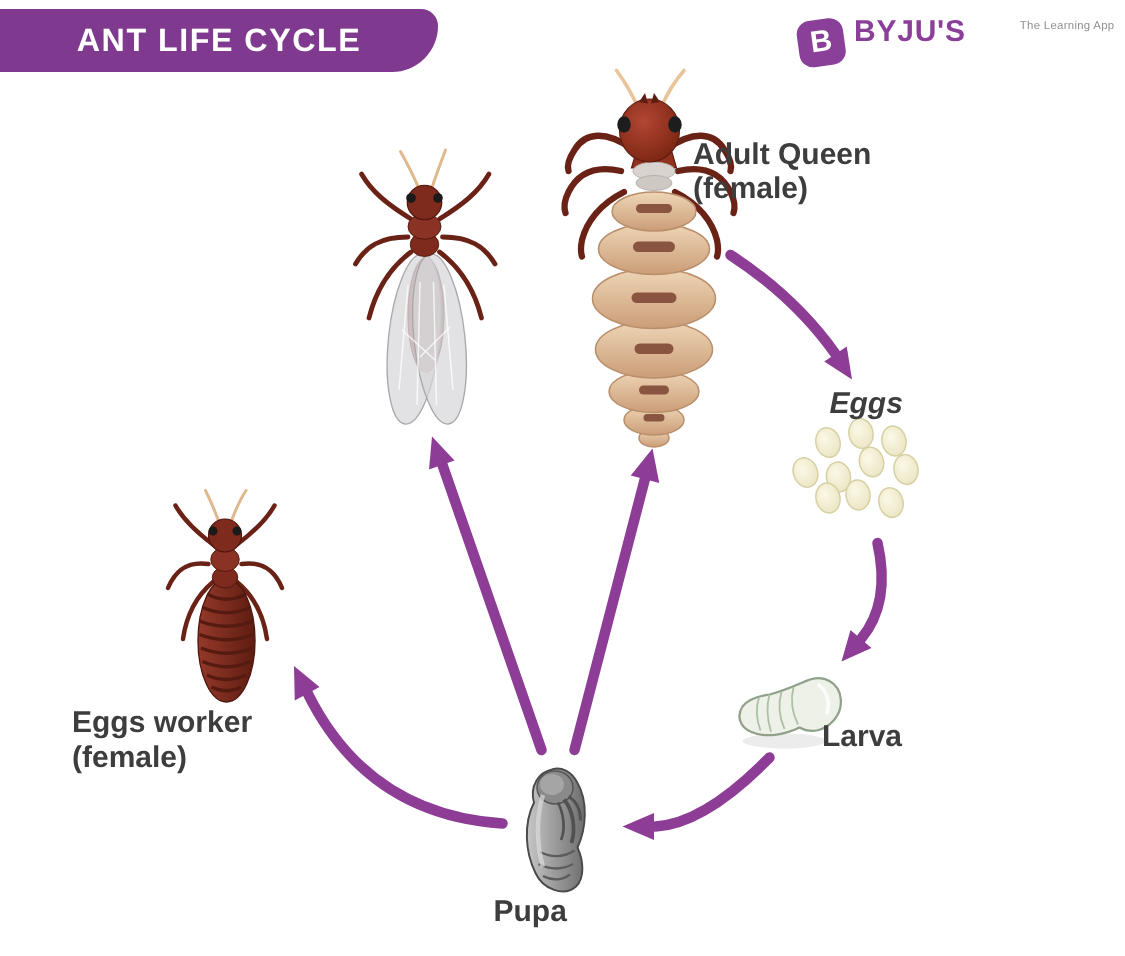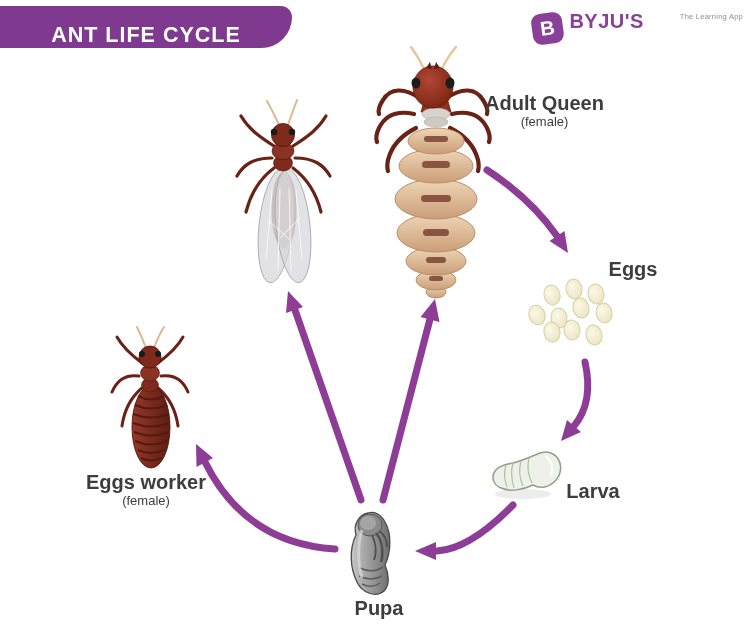--- a/index.html
+++ b/index.html
@@ -8,21 +8,21 @@
   }
   html,body{margin:0;padding:0;}
   body{font-family:"Liberation Sans","DejaVu Sans",sans-serif;background:#fff;}
   #canvas{position:relative;width:750px;height:637px;background:#ffffff;overflow:hidden;}
 
   
   .banner{
     position:absolute;left:0;top:6px;width:292px;height:42px;
     background:var(--banner);
     border-radius:0 14px 38px 0;
-    display:flex;align-items:flex-end;justify-content:center;
+    display:flex;align-items:center;justify-content:center;
   }
   .banner h1{
     margin:0;color:#ffffff;font-size:21.5px;font-weight:bold;
     letter-spacing:1px;
   }
 
   
   .logo{
     position:absolute;top:11px;right:7px;display:flex;align-items:flex-start;gap:6px;
   }
@@ -34,24 +34,24 @@
   }
   .logo-text{display:flex;line-height:1;}
   .logo-name{color:var(--logoPurple);font-weight:bold;font-size:20px;letter-spacing:.5px;}
   .logo-tagline{color:var(--tagline);font-size:7.6px;margin-top:2px;letter-spacing:.2px;margin-left:36px;}
 
   
   svg.diagram{position:absolute;left:0;top:0;width:750px;height:637px;}
 
   
   .stage-label{
-    position:absolute;text-align:center;color:var(--text);
+    position:absolute;color:var(--text);
     font-weight:bold;font-size:20px;line-height:1.15;
   }
-  .stage-sub{display:block;font-weight:normal;font-size:13px;}
+  .stage-sub{display:block;font-weight:bold;font-size:20px;}
 </style>
 </head>
 <body>
 
 <div id="canvas">
 
   <div class="banner">
     <h1>ANT LIFE CYCLE</h1>
   </div>
 
@@ -276,21 +276,21 @@
       <path d="M362,530 C357,545 358,565 362,578" stroke="#dcdcdc" stroke-opacity="0.7" stroke-width="3" fill="none"></path>
     </g>
   </svg>
 
   <div class="stage-label" style="left:462px;top:92px;width:165px;">
     <span>Adult Queen</span>
     <span class="stage-sub">(female)</span>
   </div>
 
 
-  <div class="stage-label" style="left:588px;top:258px;width:90px;">
+  <div class="stage-label" style="left:553px;top:258px;width:90px;font-style:italic;">
     <span>Eggs</span>
   </div>
 
   <div class="stage-label" style="left:329px;top:597px;width:100px;">
     <span>Pupa</span>
   </div>
 
   <div class="stage-label" style="left:548px;top:480px;width:90px;">
     <span>Larva</span>
   </div>

